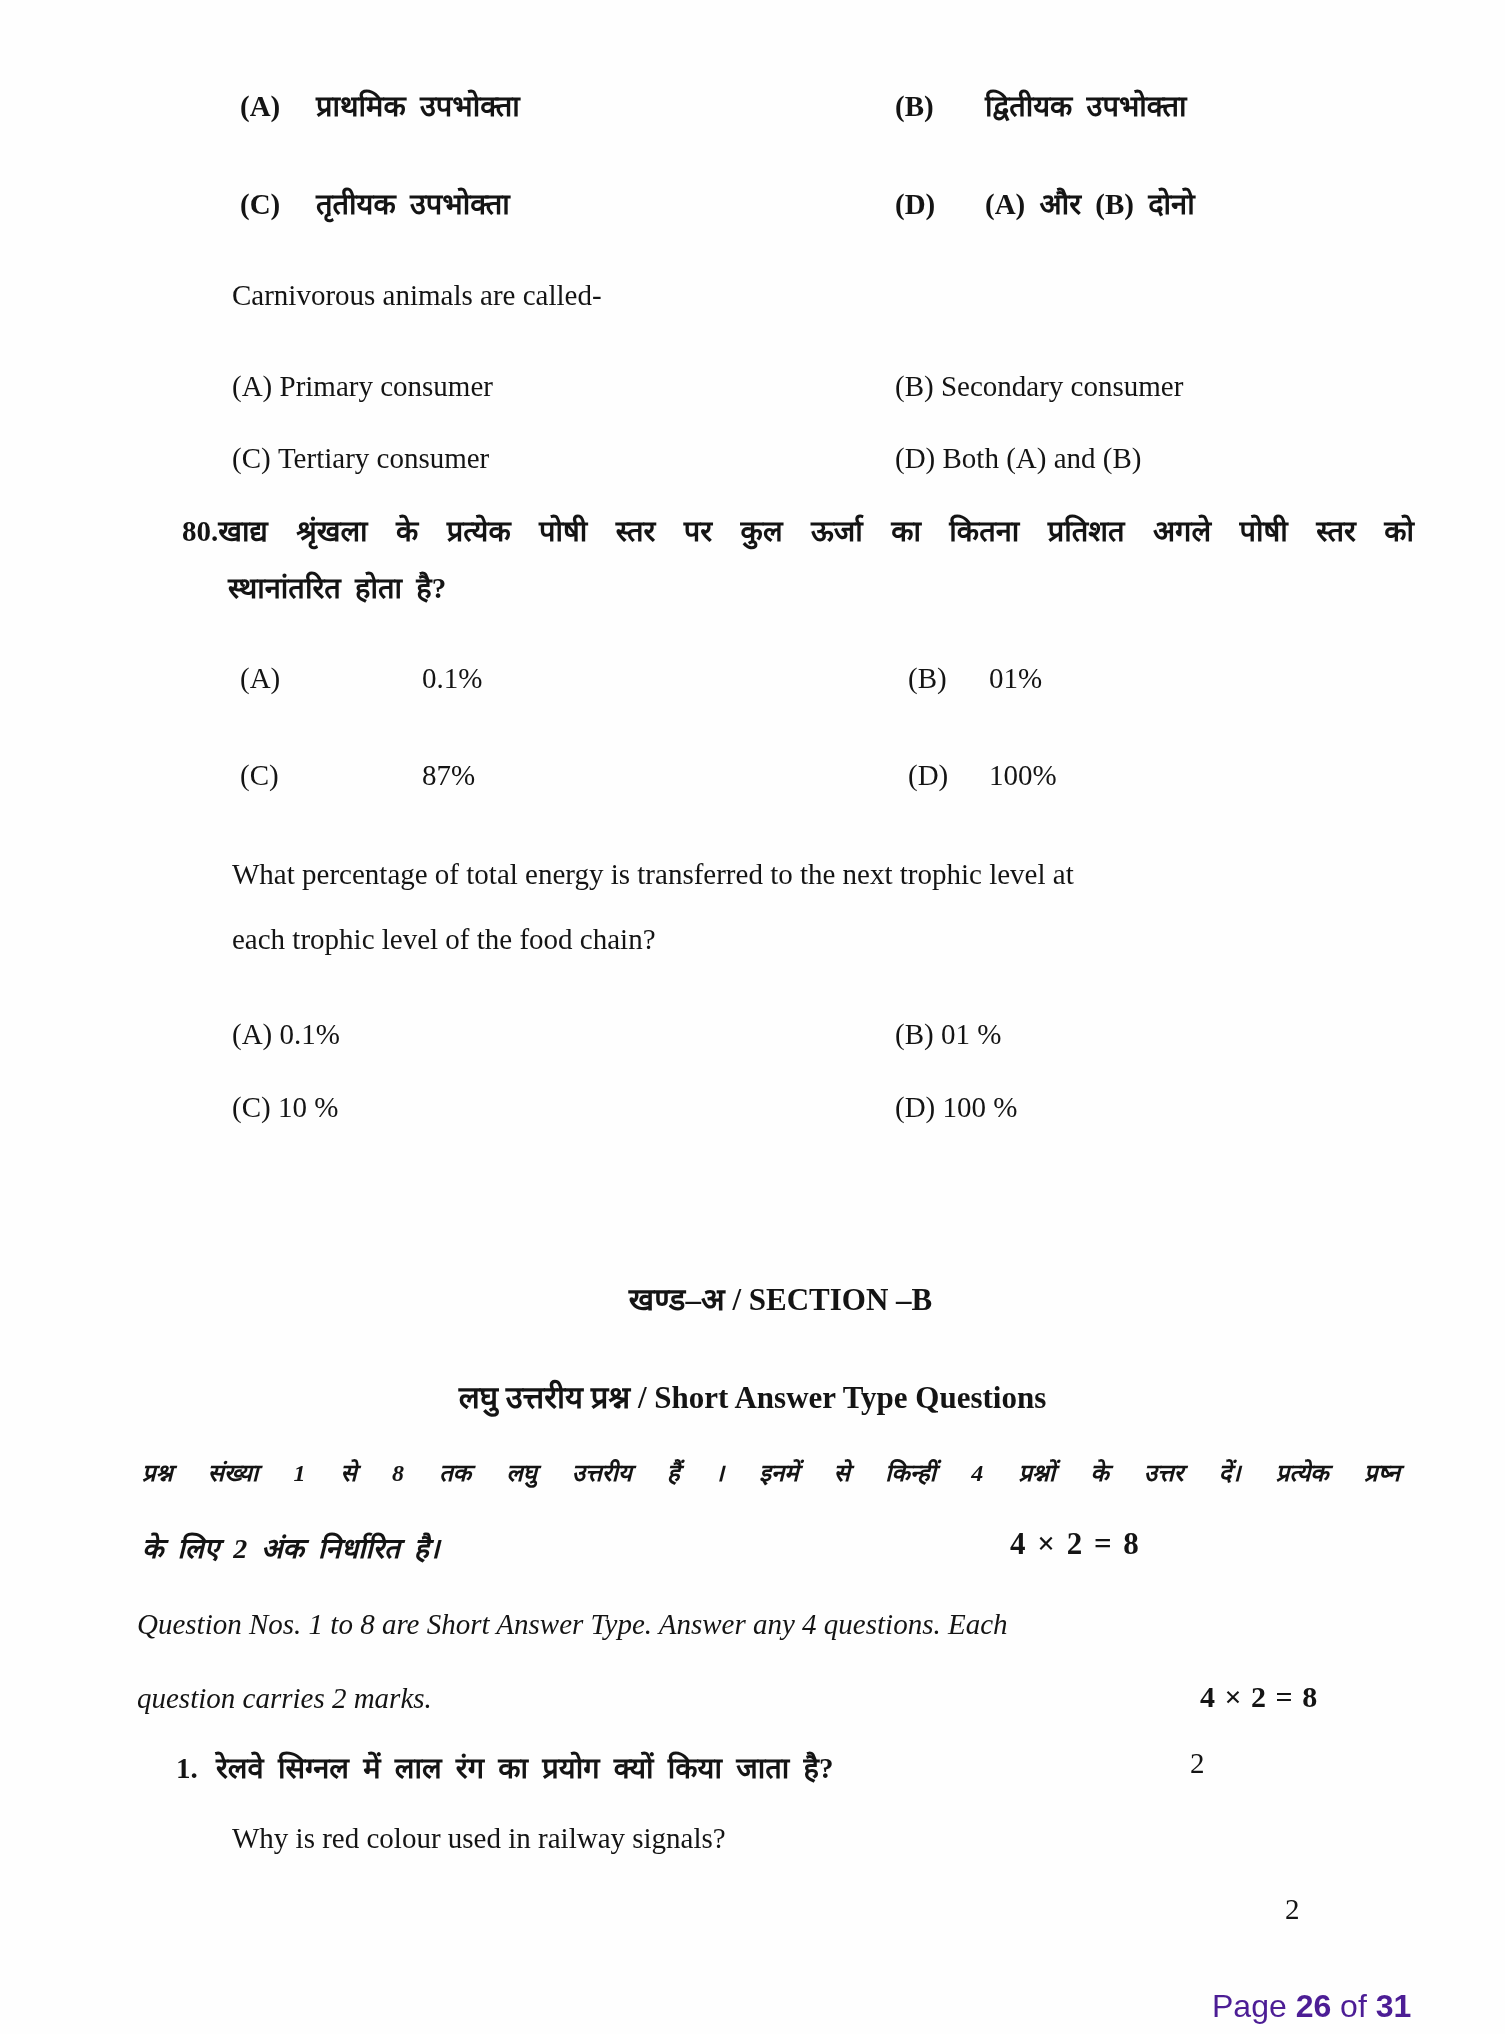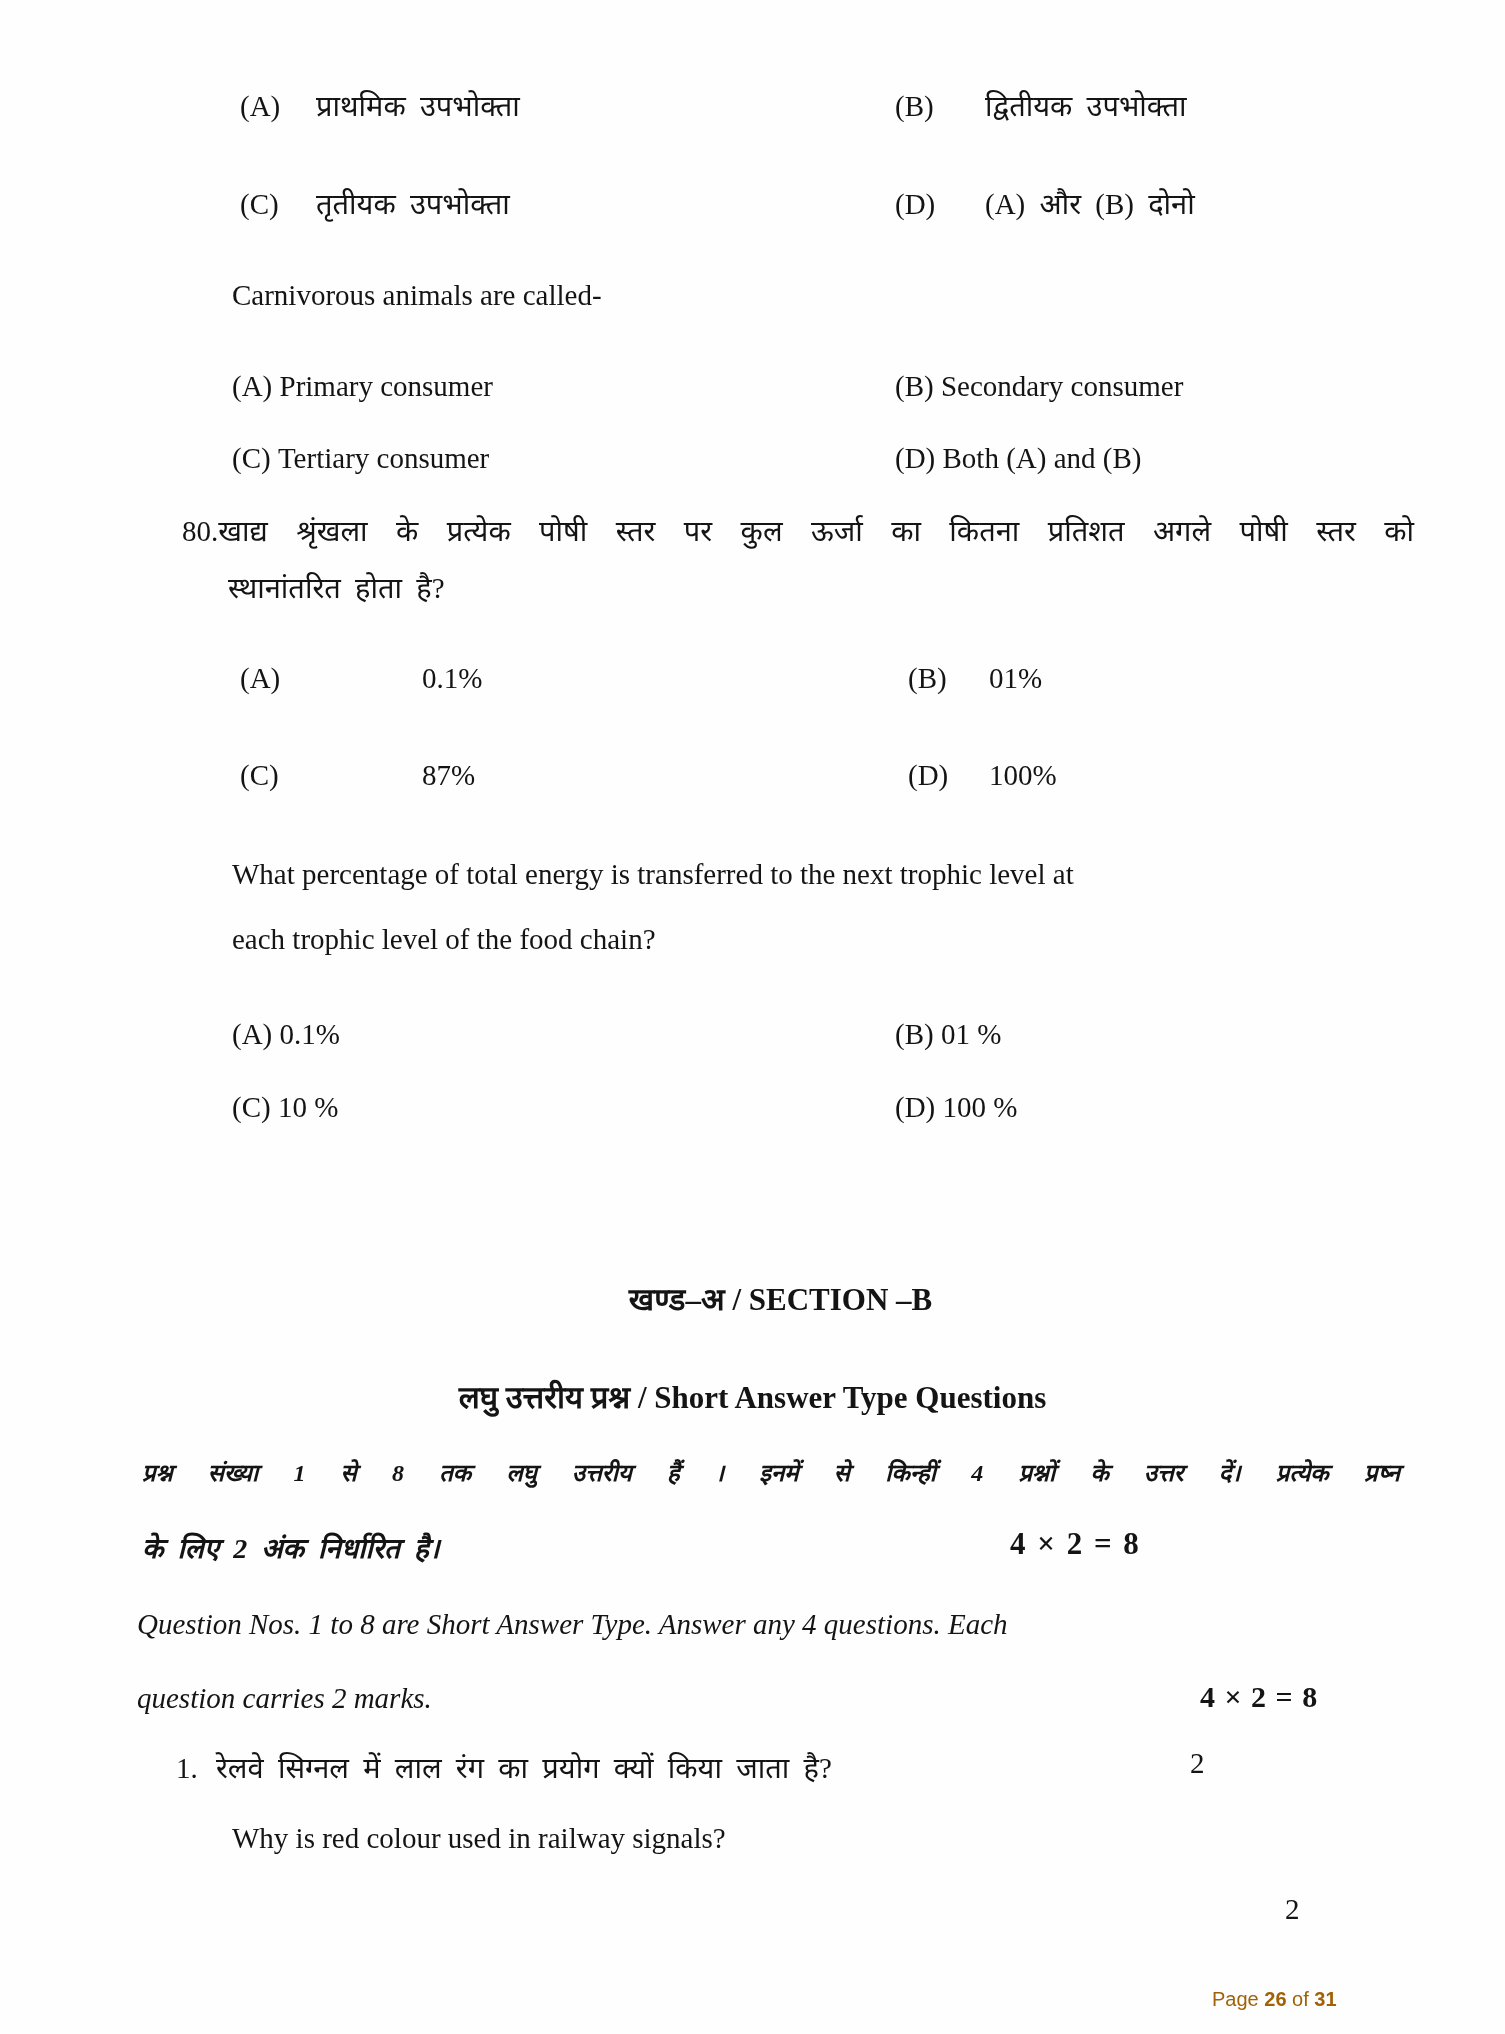--- a/index.html
+++ b/index.html
@@ -7,36 +7,36 @@
     position: relative;
     width: 1505px;
     height: 2034px;
     margin: 0 auto;
     background: #fefefe;
     font-family: "Liberation Serif", "DejaVu Serif", serif;
     color: #141414;
     overflow: hidden;
   }
   .abs { position: absolute; white-space: nowrap; }
-  .hi { font-size: 29px; word-spacing: 7px; }
+  .hi { font-size: 29px; word-spacing: 7px; font-weight: bold; }
   .en { font-size: 29px; }
   .optlabel { display:inline-block; }
   .justline {
     white-space: normal;
     text-align: justify;
     text-align-last: justify;
   }
   .bold { font-weight: bold; }
   .italic { font-style: italic; }
   .center { left:0; width:1505px; text-align:center; }
   .marksformula { font-size: 31px; font-weight: bold; letter-spacing: 2px; }
   .footer {
     font-family: "Liberation Sans", "DejaVu Sans", sans-serif;
-    font-size: 20px;
-    color:#a16207;
+    font-size: 32px;
+    color:#4c1d95;
   }
 </style>
 </head>
 <body>
 
 <div class="page">
 
   <div class="abs hi" style="left:240px; top:85px;">
     <span class="optlabel en" style="width:76px;">(A)</span><span>प्राथमिक उपभोक्ता</span>
   </div>

